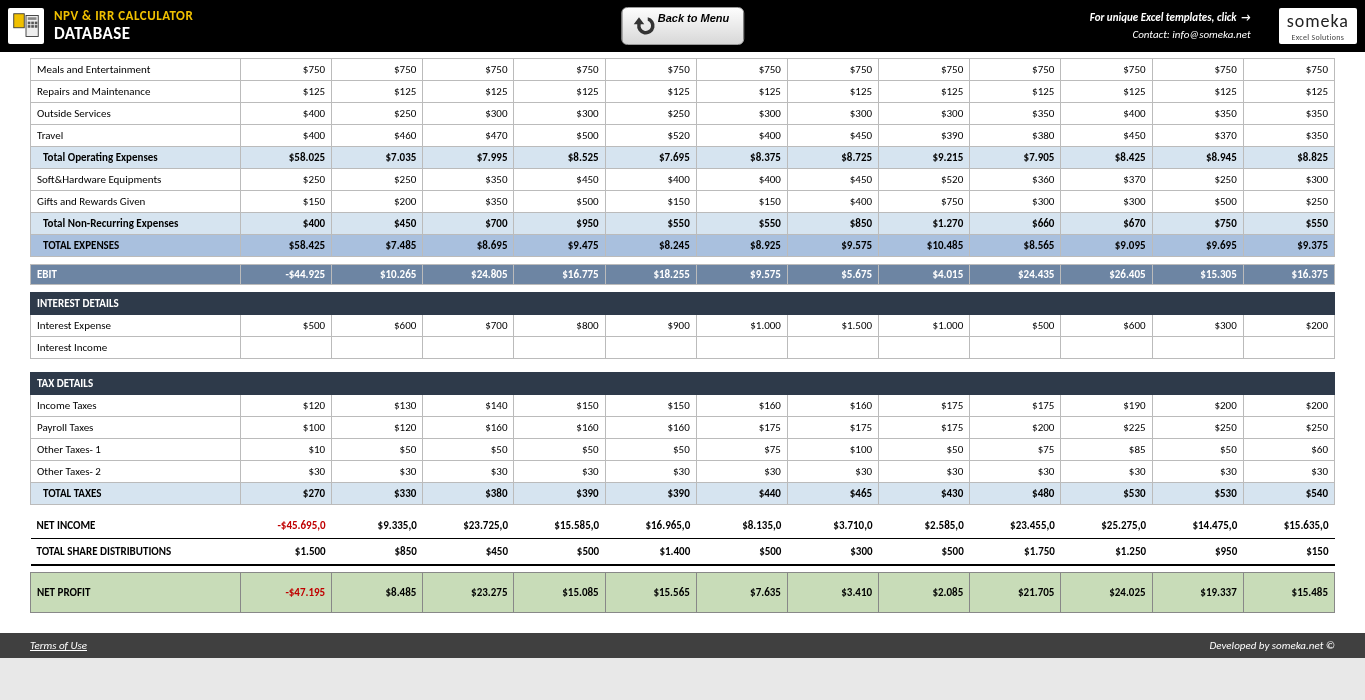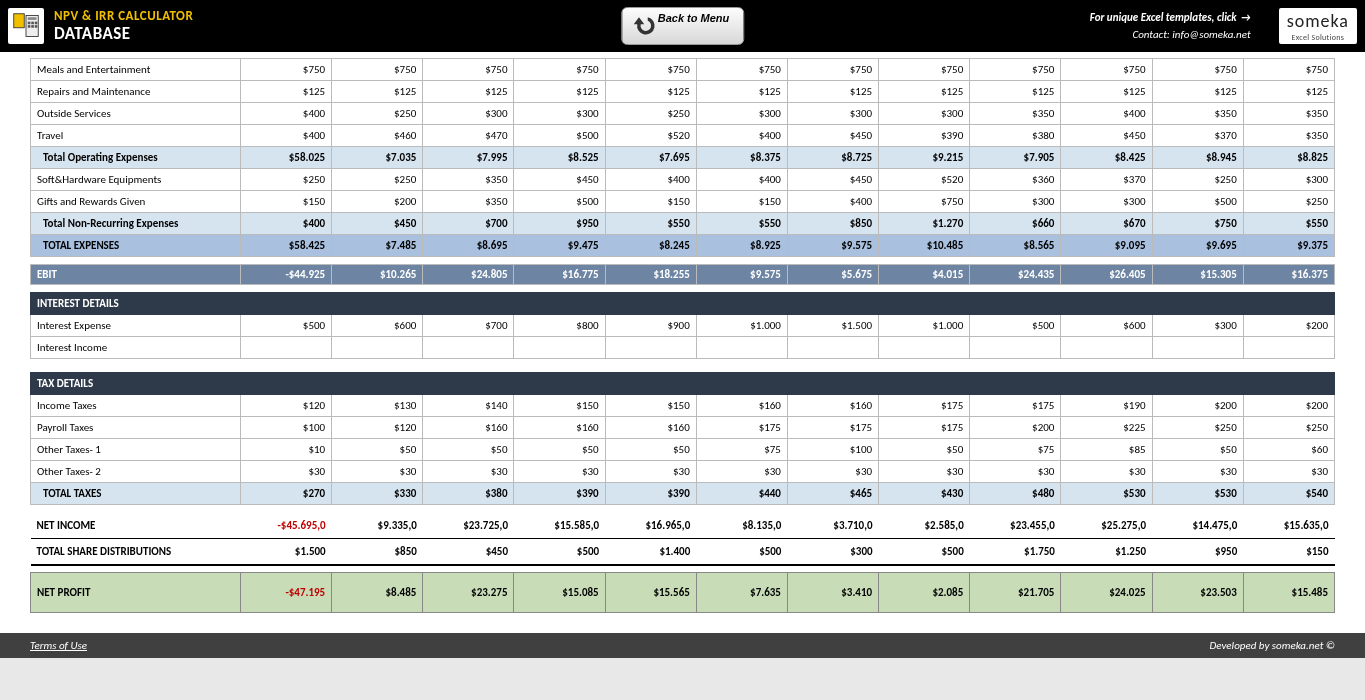--- a/index.html
+++ b/index.html
@@ -421,21 +421,21 @@
             <td class="neg">-$47.195</td>
             <td>$8.485</td>
             <td>$23.275</td>
             <td>$15.085</td>
             <td>$15.565</td>
             <td>$7.635</td>
             <td>$3.410</td>
             <td>$2.085</td>
             <td>$21.705</td>
             <td>$24.025</td>
-            <td>$23.503</td>
+            <td>$19.337</td>
             <td>$15.485</td>
           </tr>
         </tbody>
       </table>
 </div>
 
 <div class="footer">
   <a href="#">Terms of Use</a>
   <span>Developed by someka.net ©</span>
 </div>

